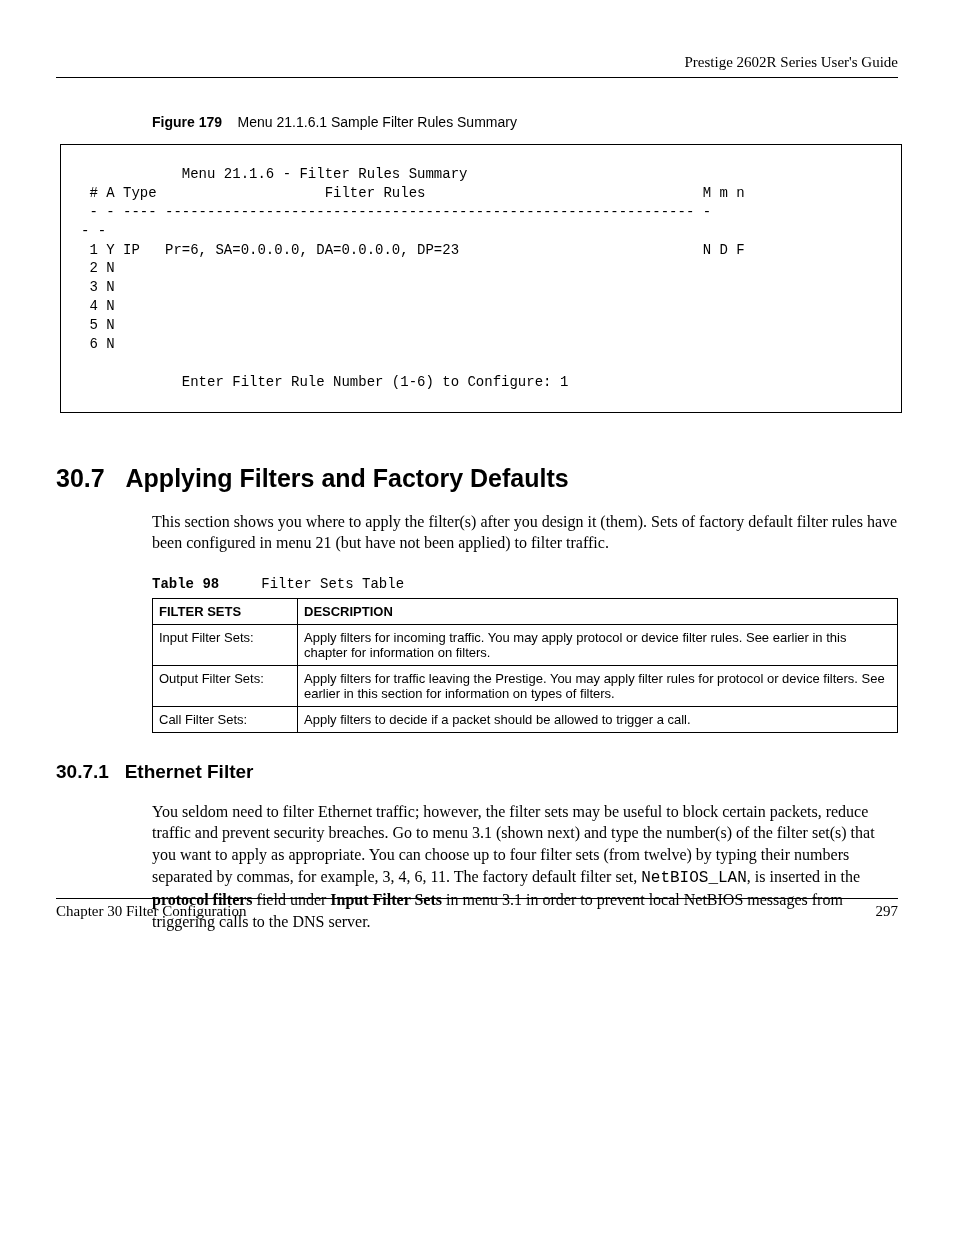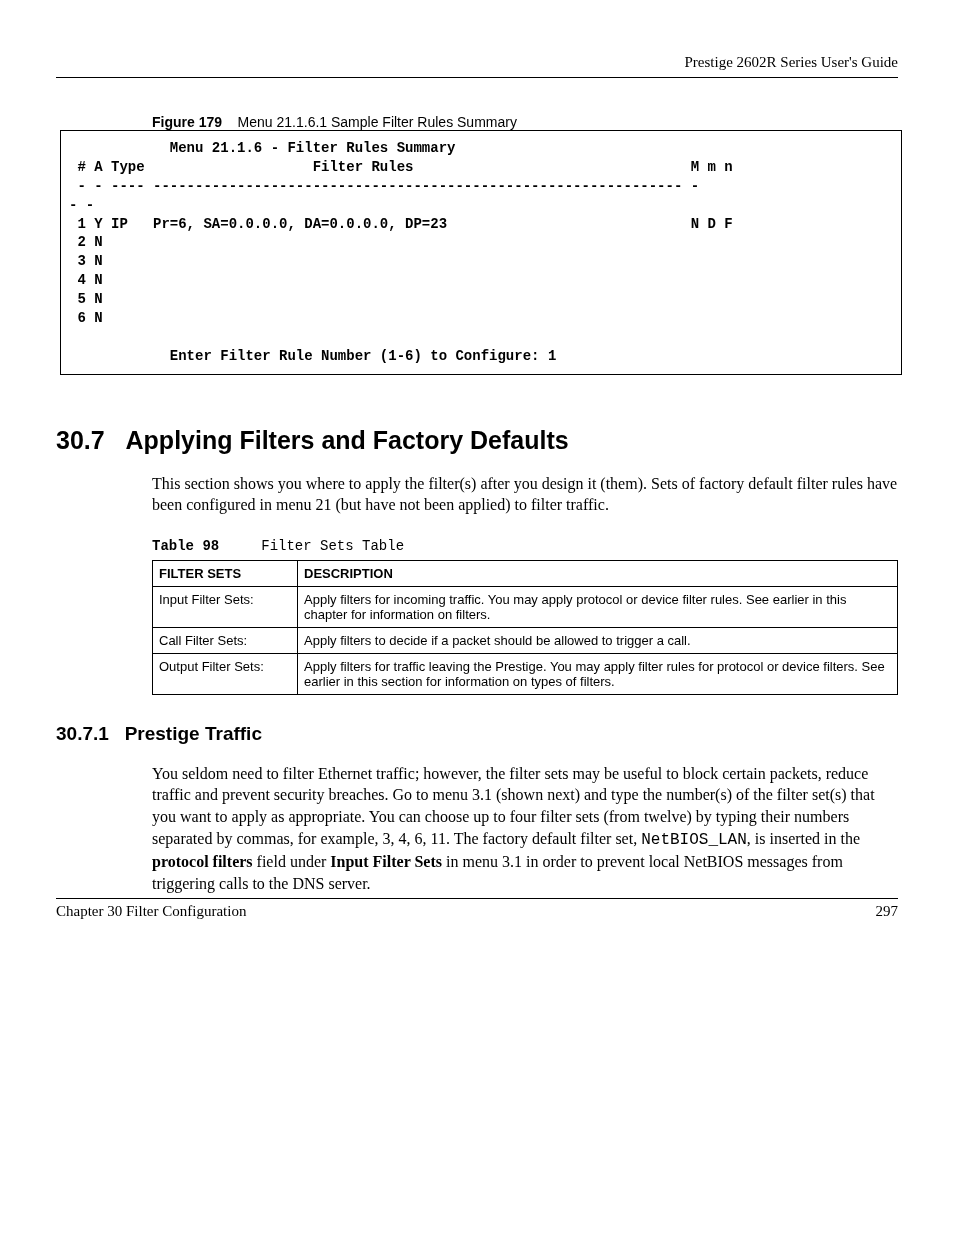--- a/index.html
+++ b/index.html
@@ -25,37 +25,37 @@
     border-top: 1px solid #000;
     margin-bottom: 36px;
   }
   .content {
     margin-left: 96px;
     margin-right: 0;
   }
   .figure-caption {
     font-family: Arial, Helvetica, sans-serif;
     font-size: 14px;
+    margin-bottom: 14px;
   }
   .figure-caption .label {
     font-weight: bold;
   }
   .terminal-box {
     border: 1px solid #000;
     padding: 8px 2px 8px 8px;
     margin-left: -92px;
     margin-right: -4px;
   }
   .terminal-box pre {
-    margin: 0;
+    margin: 12px;
     font-family: "Courier New", Courier, monospace;
     font-size: 14px;
     line-height: 1.35;
     white-space: pre;
-    font-weight: bold;
   }
   .h2 {
     font-family: Arial, Helvetica, sans-serif;
     font-size: 25px;
     font-weight: bold;
     margin-left: -96px;
     margin-top: 51px;
     margin-bottom: 18px;
   }
   .p {
@@ -170,33 +170,33 @@
           <th>FILTER SETS</th>
           <th>DESCRIPTION</th>
         </tr>
       </thead>
       <tbody>
         <tr>
           <td class="col1">Input Filter Sets:</td>
           <td>Apply filters for incoming traffic. You may apply protocol or device filter rules. See earlier in this chapter for information on filters.</td>
         </tr>
         <tr>
+          <td class="col1">Output Filter Sets:</td>
+          <td>Apply filters for traffic leaving the Prestige. You may apply filter rules for protocol or device filters. See earlier in this section for information on types of filters.</td>
+        </tr>
+        <tr>
           <td class="col1">Call Filter Sets:</td>
           <td>Apply filters to decide if a packet should be allowed to trigger a call.</td>
         </tr>
-        <tr>
-          <td class="col1">Output Filter Sets:</td>
-          <td>Apply filters for traffic leaving the Prestige. You may apply filter rules for protocol or device filters. See earlier in this section for information on types of filters.</td>
-        </tr>
       </tbody>
     </table>
 
     <div class="h3">
       <span>30.7.1</span>
-      <span>&nbsp;&nbsp;</span><span>Prestige Traffic</span>
+      <span>&nbsp;&nbsp;</span><span>Ethernet Filter</span>
     </div>
 
     <p class="p2">
       <span>You seldom need to filter Ethernet traffic; however, the filter sets may be useful to block certain packets, reduce traffic and prevent security breaches. Go to menu 3.1 (shown next) and type the number(s) of the filter set(s) that you want to apply as appropriate. You can choose up to four filter sets (from twelve) by typing their numbers separated by commas, for example, 3, 4, 6, 11. The factory default filter set, </span><span class="mono-inline">NetBIOS_LAN</span><span>, is inserted in the </span><b>protocol filters</b><span> field under </span><b>Input Filter Sets</b><span> in menu 3.1 in order to prevent local NetBIOS messages from triggering calls to the DNS server.</span>
     </p>
 
   </div>
 
   <div class="footer">
     <div class="rule"></div>

